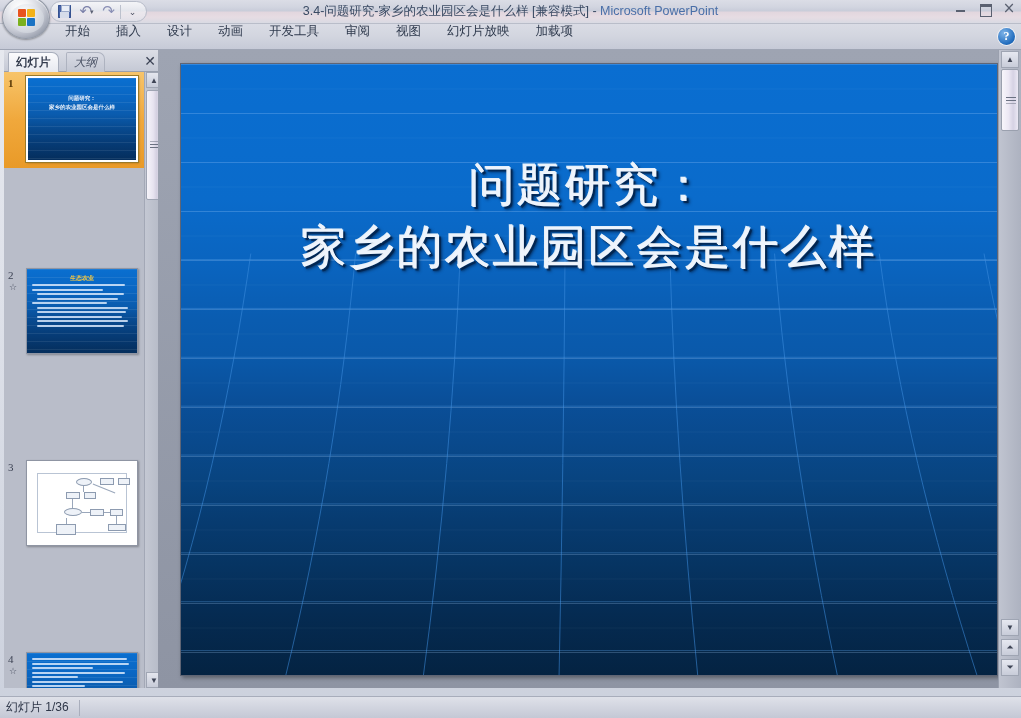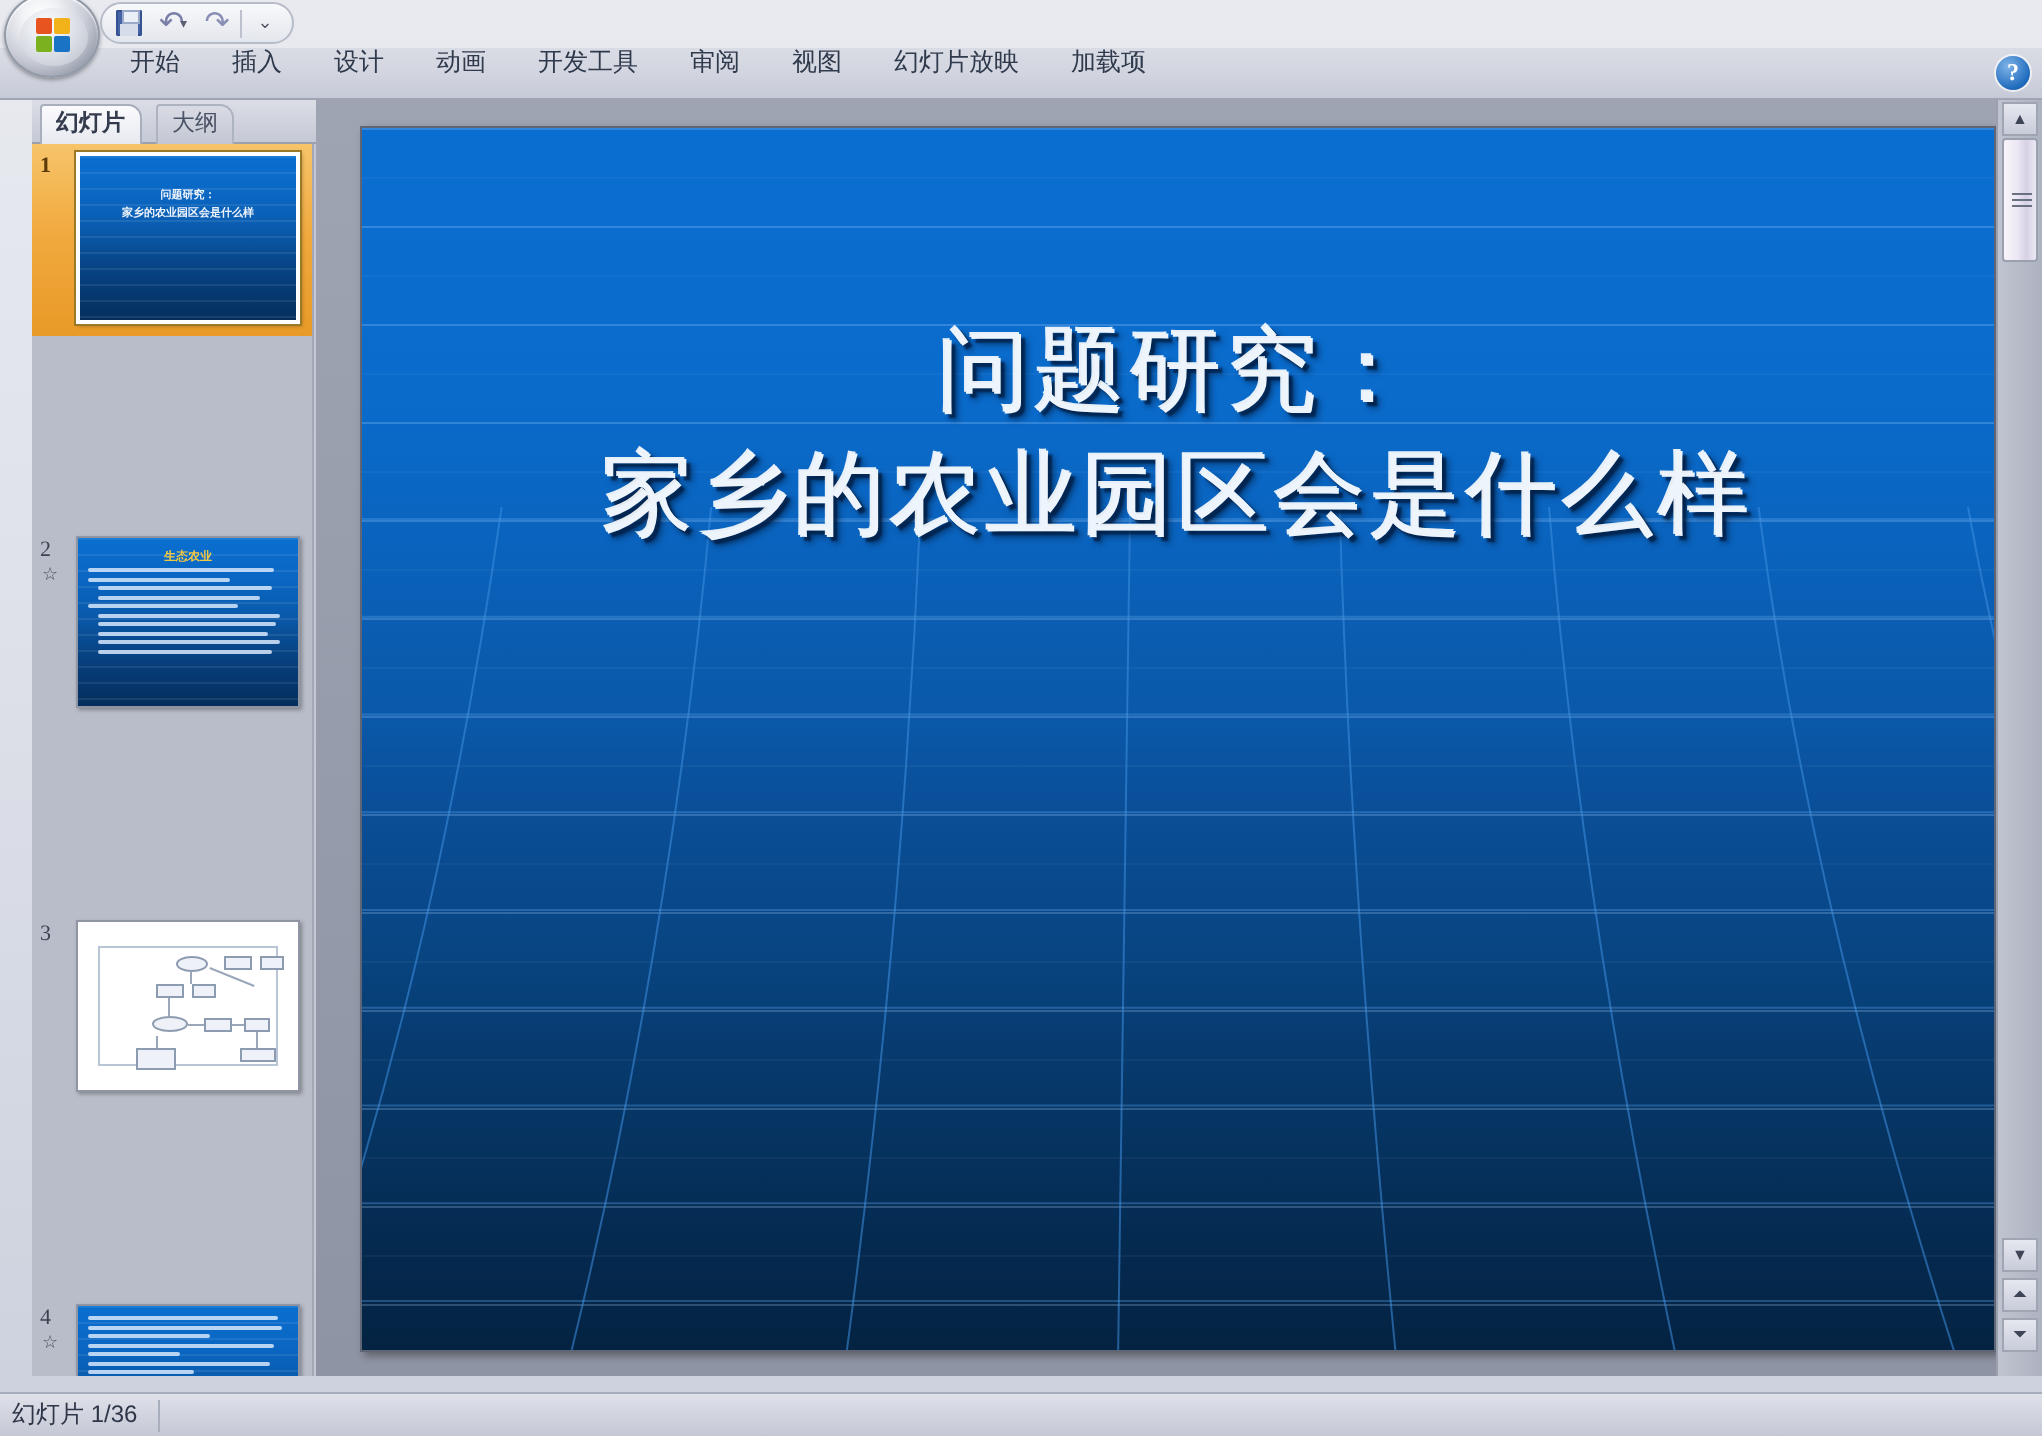--- a/index.html
+++ b/index.html
@@ -129,21 +129,21 @@
     width:17px; height:17px; border-radius:50%;
     background: radial-gradient(circle at 35% 30%, #7fb4e8, #1f6bbd 70%, #14508f);
     color:#fff; font-size:12px; font-weight:bold;
     text-align:center; line-height:17px;
     font-family:"Liberation Serif", serif;
     box-shadow: 0 0 0 1px #ffffffaa;
   }
 
   
   .leftpanel {
-    position:absolute; left:16px; top:50px; width:158px; height:638px;
+    position:absolute; left:4px; top:50px; width:158px; height:638px;
     background:#b9bdc9;
   }
   .panel-tabs {
     position:absolute; left:0; top:0; width:158px; height:22px;
     background: linear-gradient(to bottom, #dcdee6, #c5c9d5);
     border-bottom:1px solid #9aa0ae;
   }
   .ptab {
     position:absolute; top:2px; height:20px; line-height:19px;
     font-size:11.5px; color:#333b4d; padding:0 7px;
@@ -155,20 +155,21 @@
     border:1px solid #a8aebc; border-bottom:none;
     border-radius:2px 7px 0 0;
     font-weight:bold;
   }
   .ptab.inactive {
     left:62px;
     background: linear-gradient(to bottom,#d9dbe4,#c3c7d3);
     border:1px solid #aeb3c0; border-bottom:none;
     border-radius:2px 7px 0 0;
     color:#4a5265;
+    font-style:italic;
   }
   .ptab-close {
     position:absolute; right:6px; top:3px;
     font-size:14px; color:#3c4355; line-height:16px;
     font-family:"DejaVu Sans", sans-serif;
   }
 
   .thumbs {
     position:absolute; left:0; top:22px; width:140px; height:616px;
     background:#b9bdc9; overflow:hidden;
@@ -395,20 +396,31 @@
   }
   .status-sep {
     width:1px; height:16px; background:#a9aebc; margin-left:10px;
   }
 </style>
 </head>
 <body>
 
 <div id="app">
 
+  <div class="titlebar">
+    <div class="title-text">
+      <span>3.4-问题研究-家乡的农业园区会是什么样 [兼容模式]</span><span> - </span><span class="prod">Microsoft PowerPoint</span>
+    </div>
+
+    <div class="winbtns">
+      <div class="winbtn wb-min"></div>
+      <div class="winbtn wb-max"></div>
+      <div class="winbtn wb-close">×</div>
+    </div>
+  </div>
 
   <div class="office-orb">
     <div class="orb-inner">
       <div class="orb-logo">
         <div class="orb-q r"></div>
           <div class="orb-q y"></div>
         <div class="orb-q g"></div>
           <div class="orb-q b"></div>
       </div>
     </div>

